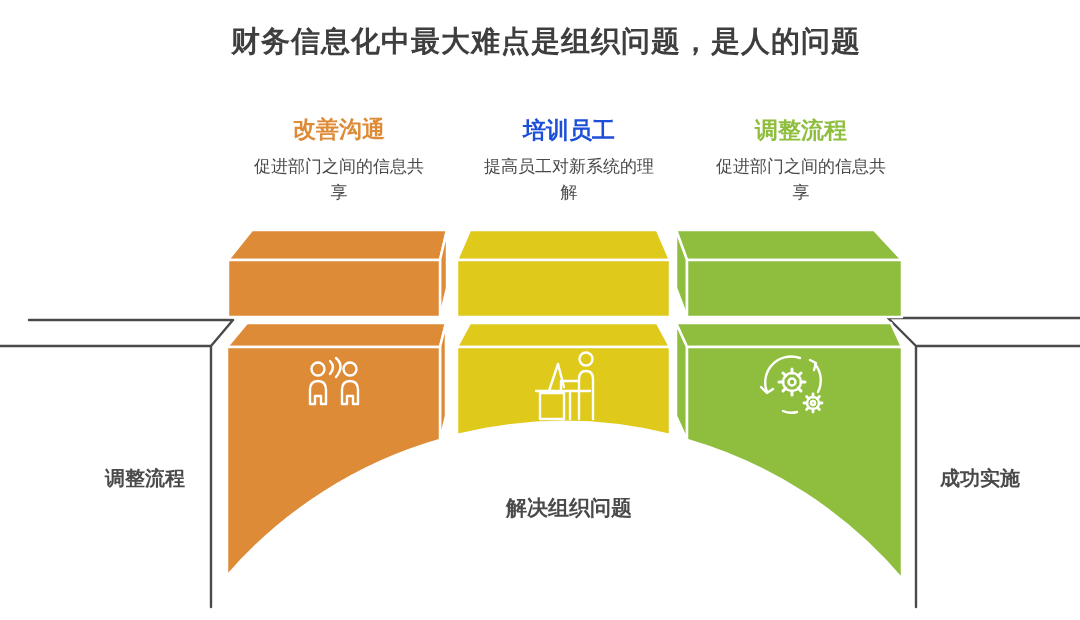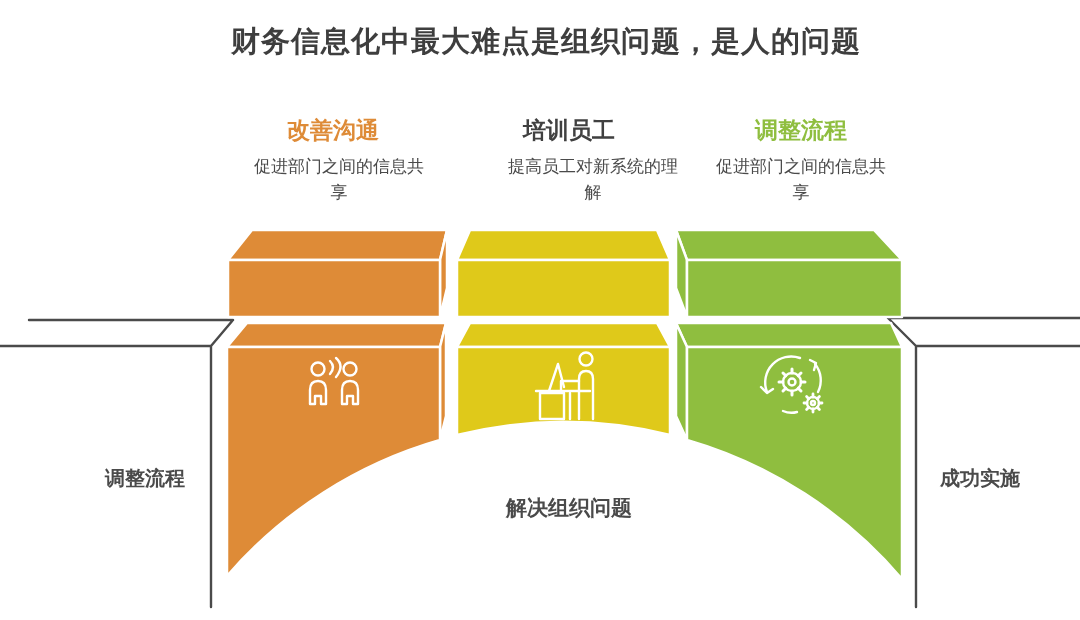--- a/index.html
+++ b/index.html
@@ -5,21 +5,21 @@
   html,body{margin:0;padding:0;background:#fff;}
   .stage{
     position:relative;width:1080px;height:620px;background:#ffffff;
     font-family:"Liberation Sans","DejaVu Sans",sans-serif;overflow:hidden;
   }
   .stage svg{position:absolute;left:0;top:0;}
   .txt{position:absolute;text-align:center;padding-left:6px;}
   .title{left:0;top:24px;width:1080px;font-size:29px;font-weight:bold;line-height:34px;letter-spacing:1px;}
   .col-header{top:116px;width:200px;font-size:23px;font-weight:bold;line-height:28px;}
   .col-desc{top:154px;width:180px;font-size:17px;line-height:26px;}
-  .h1x{left:227px;} .h2x{left:463px;} .h3x{left:695px;}
+  .h1x{left:233px;font-family:Liberation Serif, serif;} .h2x{left:463px;} .h3x{left:695px;}
   .d1x{left:243px;} .d2x{left:473px;} .d3x{left:705px;}
   .side-label{top:465px;width:140px;font-size:20px;font-weight:bold;}
   .left-label{left:69px;} .right-label{left:904px;}
   .center-label{left:423px;top:494px;width:280px;font-size:21px;font-weight:bold;}
 </style>
 </head>
 <body>
 
 <div class="stage">
 
@@ -103,23 +103,23 @@
         <path d="M818,392 A26,26 0 0 0 815,364"></path>
         <path d="M810,360 L816,363 L814,370"></path>
         <path d="M783,411 Q790,414 797,412"></path>
       </g>
     </g>
   </svg>
 
   <div class="txt title" style="color: rgb(62, 62, 62);">财务信息化中最大难点是组织问题，是人的问题</div>
 
   <div class="txt col-header h1x" style="color: rgb(222, 139, 55);">改善沟通</div>
-  <div class="txt col-header h2x" style="color: #404040;">培训员工</div>
+  <div class="txt col-header h2x" style="color: #1d4ed8;">培训员工</div>
   <div class="txt col-header h3x" style="color: rgb(143, 190, 63);">调整流程</div>
 
   <div class="txt col-desc d1x" style="color: rgb(74, 74, 74);">促进部门之间的信息共享</div>
-  <div class="txt col-desc d2x" style="color: rgb(74, 74, 74); margin-left: 24px;">提高员工对新系统的理解</div>
+  <div class="txt col-desc d2x" style="color: rgb(74, 74, 74);">提高员工对新系统的理解</div>
   <div class="txt col-desc d3x" style="color: rgb(74, 74, 74);">促进部门之间的信息共享</div>
 
   <div class="txt side-label left-label" style="color: rgb(74, 74, 74);">调整流程</div>
   <div class="txt center-label" style="color: rgb(74, 74, 74);">解决组织问题</div>
   <div class="txt side-label right-label" style="color: rgb(74, 74, 74);">成功实施</div>
 </div>
 
 </body></html>

